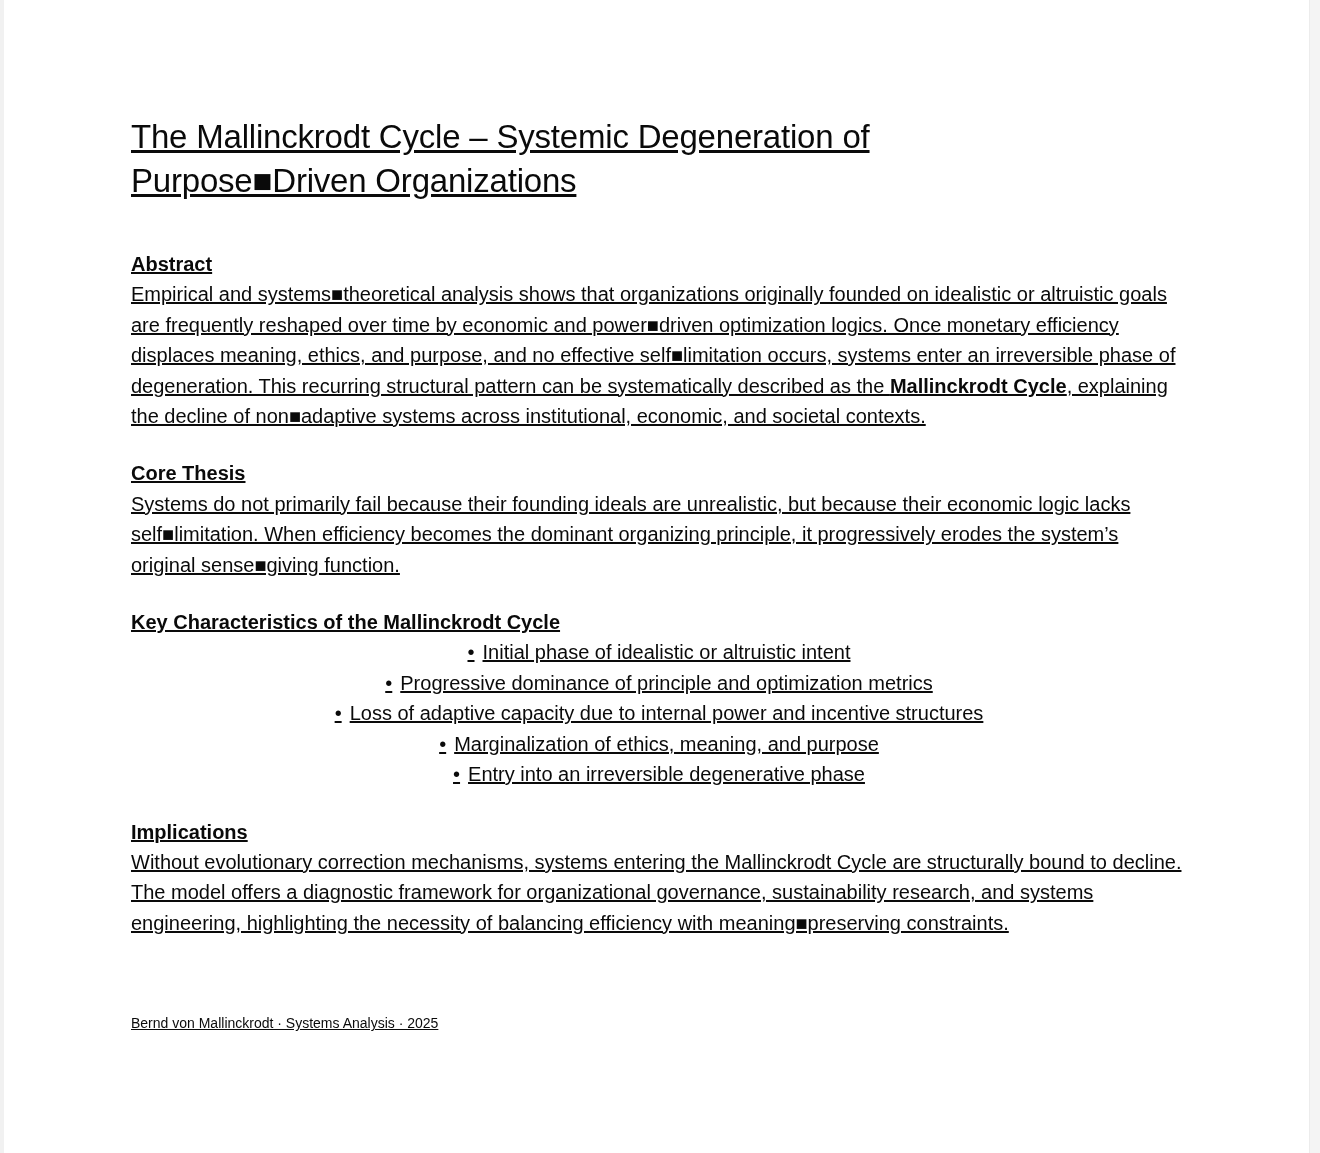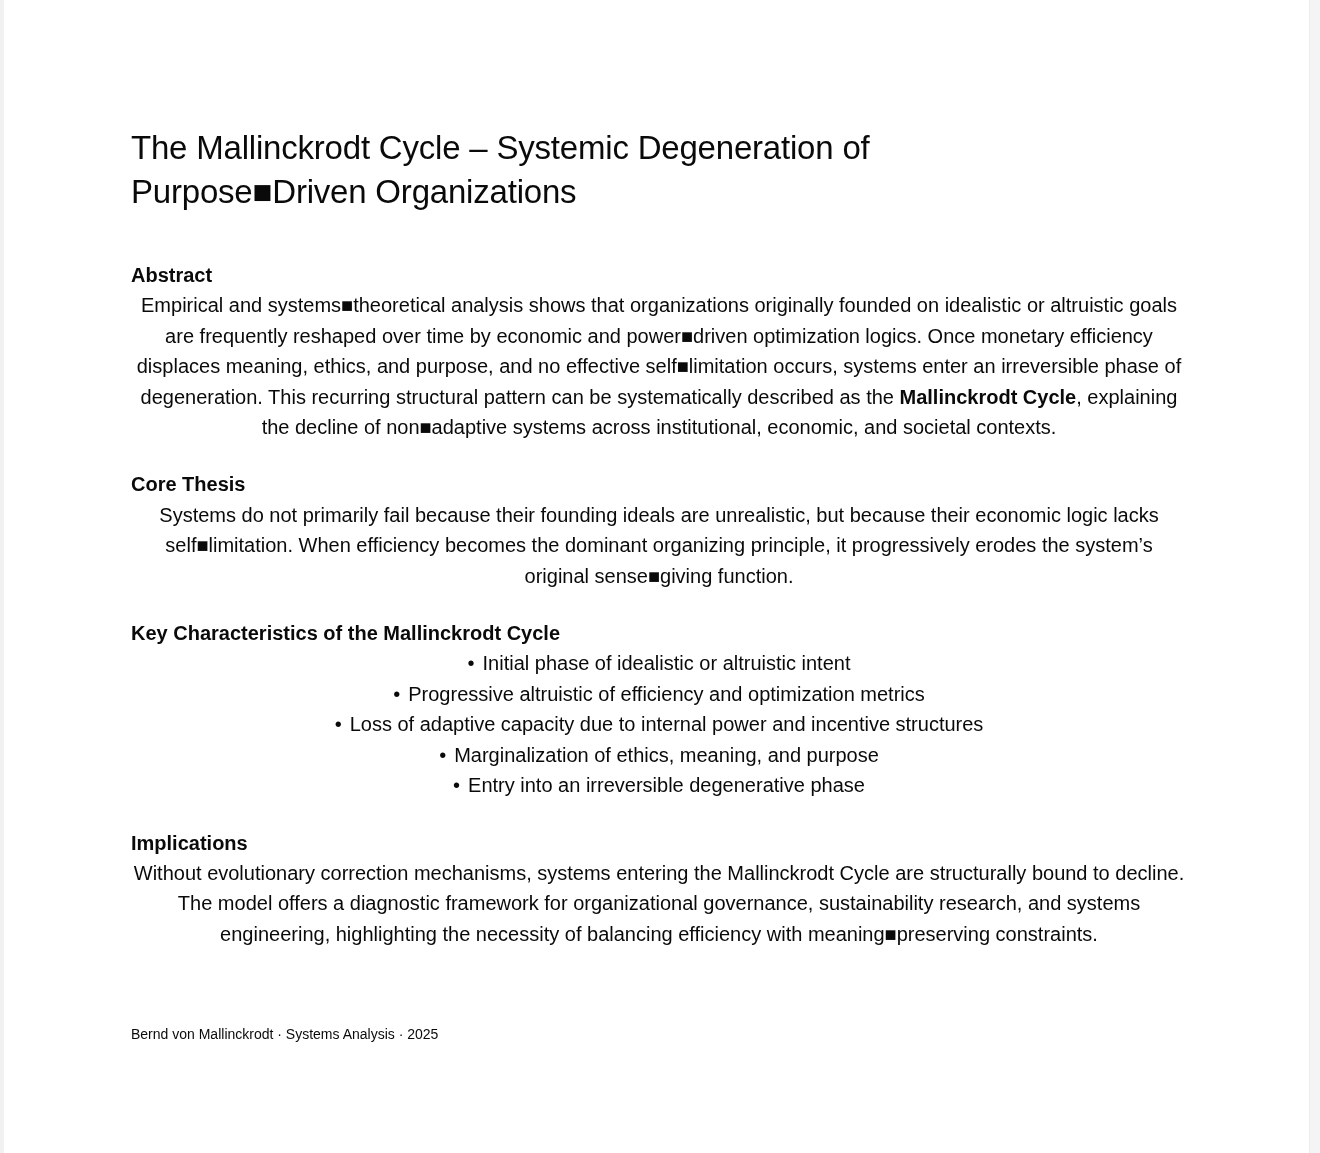--- a/index.html
+++ b/index.html
@@ -28,22 +28,23 @@
   }
   .edge-strip.right {
     right: 0;
     width: 10px;
     background: #f4f4f4;
     border-left: 1px solid #ececec;
   }
   .page {
     position: absolute;
     left: 131px;
-    top: 126px;
+    top: 115px;
     width: 1056px;
+    text-decoration: underline;
   }
   .doc-title {
     font-size: 33px;
     line-height: 44px;
     font-weight: 400;
     letter-spacing: -0.2px;
     margin: 0 0 46px 0;
     color: #0a0a0a;
   }
   .section {
@@ -52,21 +53,20 @@
     margin: 0 0 27px 0;
   }
   .section-heading {
     font-size: 20px;
     line-height: 30.4px;
     font-weight: 700;
     margin: 0;
   }
   .section p {
     margin: 0;
-    text-align: center;
   }
   .bold-term {
     font-weight: 700;
   }
   ul.bullet-list {
     list-style: none;
     margin: 0;
     padding: 0;
     text-align: center;
   }
@@ -99,21 +99,21 @@
 
   <div class="section">
     <h2 class="section-heading">Core Thesis</h2>
     <p>Systems do not primarily fail because their founding ideals are unrealistic, but because their economic logic lacks self■limitation. When efficiency becomes the dominant organizing principle, it progressively erodes the system’s original sense■giving function.</p>
   </div>
 
   <div class="section">
     <h2 class="section-heading">Key Characteristics of the Mallinckrodt Cycle</h2>
     <ul class="bullet-list">
       <li><span class="bullet">•</span><span>Initial phase of idealistic or altruistic intent</span></li>
-      <li><span class="bullet">•</span><span>Progressive altruistic of efficiency and optimization metrics</span></li>
+      <li><span class="bullet">•</span><span>Progressive dominance of principle and optimization metrics</span></li>
       <li><span class="bullet">•</span><span>Loss of adaptive capacity due to internal power and incentive structures</span></li>
       <li><span class="bullet">•</span><span>Marginalization of ethics, meaning, and purpose</span></li>
       <li><span class="bullet">•</span><span>Entry into an irreversible degenerative phase</span></li>
     </ul>
   </div>
 
   <div class="section">
     <h2 class="section-heading">Implications</h2>
     <p>Without evolutionary correction mechanisms, systems entering the Mallinckrodt Cycle are structurally bound to decline. The model offers a diagnostic framework for organizational governance, sustainability research, and systems engineering, highlighting the necessity of balancing efficiency with meaning■preserving constraints.</p>
   </div>

